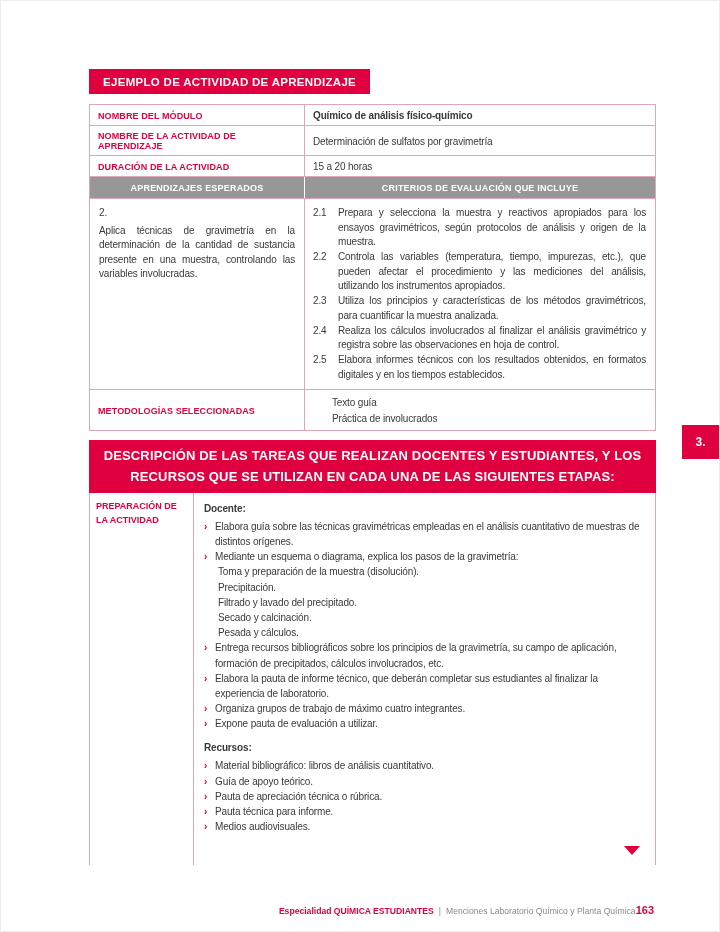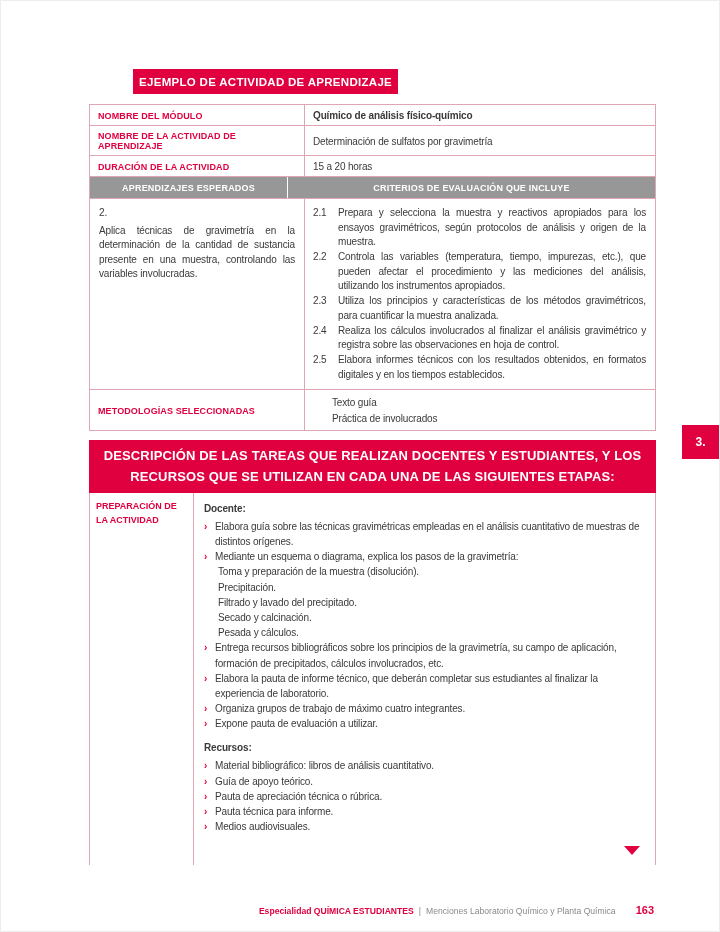--- a/index.html
+++ b/index.html
@@ -8,33 +8,33 @@
     --border:#DFA6B4;
     --text:#3A3A3A;
     --footer-gray:#8A8A8A;
   }
   *{margin:0;padding:0;box-sizing:border-box;}
   body{background:#fff;font-family:"Liberation Sans", sans-serif;color:var(--text);}
   .page{position:relative;width:720px;height:932px;background:#fff;overflow:hidden;border:1px solid #ededed;}
   .content{position:absolute;left:88px;top:68px;width:567px;}
 
   .title-banner{display:inline-block;background:var(--red);color:#fff;font-weight:bold;
-    font-size:11.5px;letter-spacing:.3px;padding:7px 6px 6px;margin-left:44px;}
+    font-size:11.5px;letter-spacing:.3px;padding:7px 14px 6px;}
 
   .info-table{margin-top:10px;border:1px solid var(--border);font-size:10px;letter-spacing:-.15px;}
   .tr{display:flex;border-bottom:1px solid var(--border);}
   .tr:last-child{border-bottom:none;}
   .cell{padding:5px 8px 4px;}
   .lbl{width:215px;flex:none;color:var(--red);font-weight:bold;font-size:9px;letter-spacing:.1px;
     border-right:1px solid var(--border);display:flex;align-items:center;}
   .val{flex:1;display:flex;flex-direction:column;justify-content:center;}
   .bold{font-weight:bold;}
   .th{background:var(--gray-head);color:#fff;font-weight:bold;font-size:9px;text-align:center;
     padding:6px 4px 5px;letter-spacing:.2px;}
-  .th-left{width:198px;flex:none;border-right:1px solid #fff;}
+  .th-left{width:215px;flex:none;border-right:1px solid #fff;}
   .th-right{flex:1;}
 
   .learning{width:215px;flex:none;border-right:1px solid var(--border);padding:7px 9px;
     font-size:10px;line-height:1.45;text-align:justify;}
   .learning .num{display:block;margin-bottom:3px;}
   .criteria{flex:1;padding:7px 9px 7px 8px;}
   .criterion{display:flex;font-size:10px;line-height:1.47;}
   .cnum{width:25px;flex:none;}
   .ctext{flex:1;text-align:justify;}
   .metod-val div{line-height:1.55;margin-left:19px;}
@@ -55,21 +55,21 @@
   .triangle{width:0;height:0;border-left:8px solid transparent;border-right:8px solid transparent;
     border-top:9px solid var(--red);margin:12px 5px 0 auto;}
 
   .side-tab{position:absolute;right:0;top:424px;width:37px;height:34px;background:var(--red);
     color:#fff;font-weight:bold;font-size:12px;display:flex;align-items:center;justify-content:center;}
 
   .footer{position:absolute;top:903px;right:65px;display:flex;align-items:baseline;font-size:8.6px;white-space:nowrap;}
   .f-red{color:var(--red);font-weight:bold;}
   .f-sep{color:var(--footer-gray);margin:0 5px;}
   .f-gray{color:var(--footer-gray);}
-  .f-page{color:var(--red);font-weight:bold;font-size:11px;margin-left:20px;}
+  .f-page{color:var(--red);font-weight:bold;font-size:11px;}
 </style>
 </head>
 <body>
 
 <div class="page">
 
   <div class="side-tab">3.</div>
 
   <div class="content">
 

